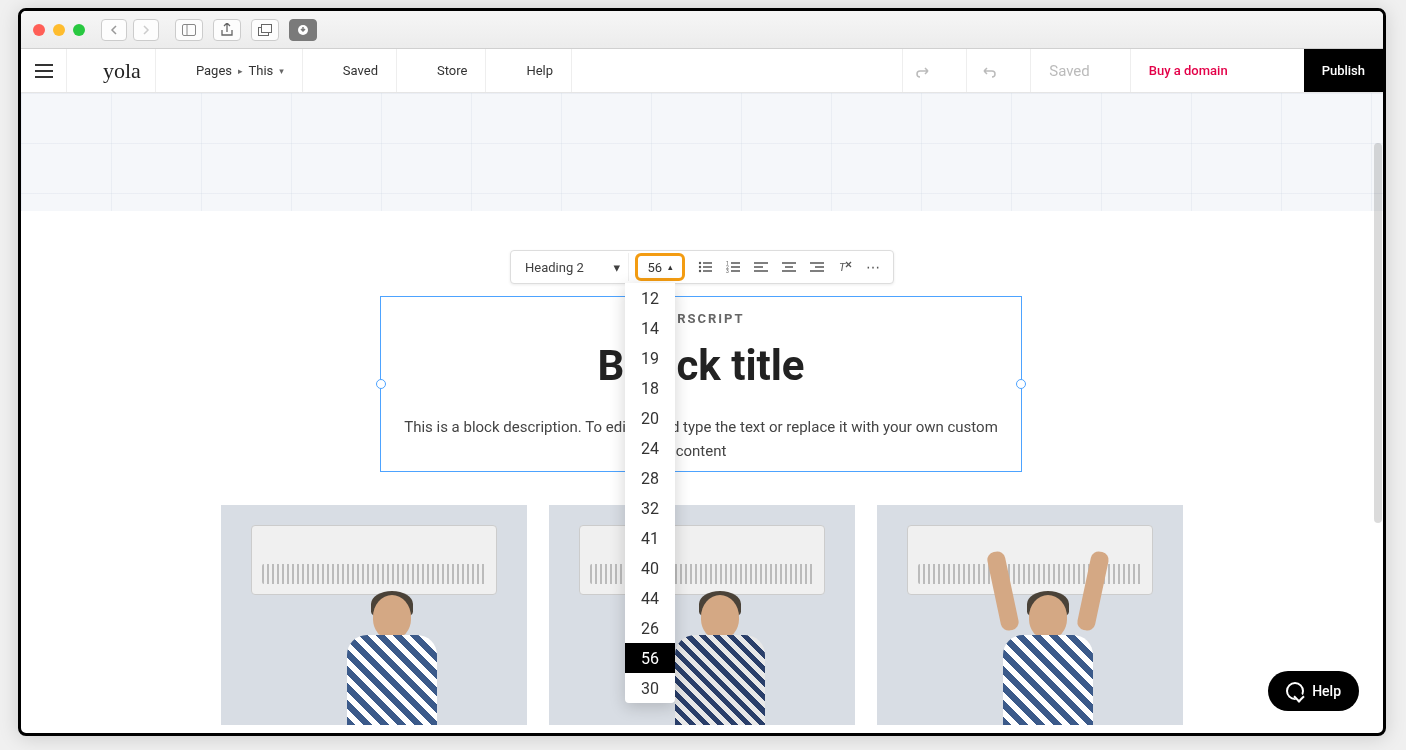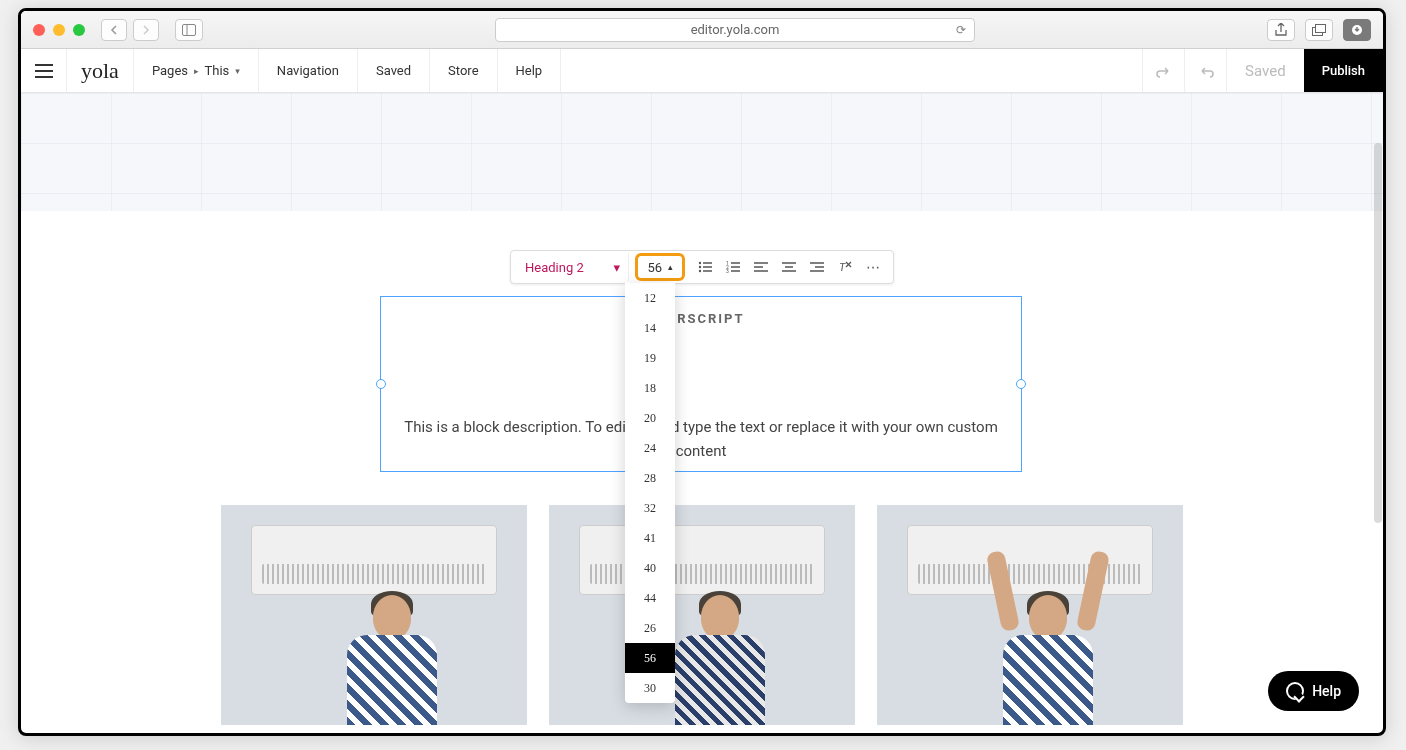--- a/index.html
+++ b/index.html
@@ -13,45 +13,45 @@
 .nav-btns { display: flex; gap: 6px; margin-left: 6px; }
 .nav-btn { width: 26px; height: 22px; border: 1px solid #ccc; border-radius: 4px; background: #fdfdfd; display: flex; align-items: center; justify-content: center; color: #999; font-size: 12px; }
 .sidebar-btn { width: 28px; height: 22px; border: 1px solid #ccc; border-radius: 4px; background: #fdfdfd; display: flex; align-items: center; justify-content: center; color: #777; margin-left: 6px; }
 .url-bar { flex: 1; max-width: 480px; margin: 0 auto; height: 24px; background: #fff; border: 1px solid #ccc; border-radius: 4px; display: flex; align-items: center; justify-content: center; font-size: 13px; color: #666; position: relative; }
 .url-bar .reload { position: absolute; right: 8px; color: #888; font-size: 12px; }
 .right-chrome { display: flex; gap: 10px; }
 .chrome-icon { width: 28px; height: 22px; border: 1px solid #ccc; border-radius: 4px; background: #fdfdfd; display: flex; align-items: center; justify-content: center; color: #666; font-size: 13px; }
 .chrome-icon.dark { background: #7a7a7a; color: #fff; border-color: #7a7a7a; }
 
 
-.app-bar { height: 44px; background: #fff; border-bottom: 1px solid #e5e5e5; display: flex; align-items: flex-end; }
+.app-bar { height: 44px; background: #fff; border-bottom: 1px solid #e5e5e5; display: flex; align-items: flex-end; gap: 22px; }
 .hamburger { width: 46px; display: flex; align-items: center; justify-content: center; height: 100%; font-size: 20px; color: #333; border-right: 1px solid #eee; }
 .logo { padding: 0 14px; font-family: Georgia, serif; font-size: 22px; font-weight: 500; color: #222; border-right: 1px solid #eee; height: 100%; display: flex; align-items: center; }
 .menu-item { padding: 12px 18px; font-size: 13px; color: #333; height: 100%; display: flex; align-items: center; border-right: 1px solid #eee; gap: 6px; }
 .menu-item .caret { font-size: 9px; color: #666; }
 .spacer { flex: 1; }
 .tool-btn { width: 42px; height: 100%; display: flex; align-items: center; justify-content: center; border-left: 1px solid #eee; color: #bbb; font-size: 16px; }
 .saved { padding: 0 18px; color: #bbb; font-size: 15px; border-left: 1px solid #eee; height: 100%; display: flex; align-items: center; }
 .buy { padding: 0 18px; color: #e30048; font-size: 13px; font-weight: 500; height: 100%; display: flex; align-items: center; border-left: 1px solid #eee; }
-.publish { padding: 0 18px; background: #000; color: #fff; font-size: 13px; font-weight: 500; height: 100%; display: flex; align-items: center; }
+.publish { padding: 0 18px; background: #000; color: #fff; font-size: 13px; font-weight: 500; height: 100%; display: flex; align-items: center; margin-left: 36px; }
 
 
 .canvas { flex: 1; overflow: hidden; position: relative; }
 .hero-bg { height: 118px; background: #f5f7fa; background-image: 
   linear-gradient(90deg, rgba(200,210,225,0.25) 1px, transparent 1px),
   linear-gradient(rgba(200,210,225,0.25) 1px, transparent 1px);
   background-size: 90px 50px; }
 
 .text-toolbar { position: absolute; top: 157px; left: 50%; transform: translateX(-50%); height: 34px; background: #fff; border: 1px solid #ddd; border-radius: 4px; display: flex; align-items: center; padding: 0 6px; box-shadow: 0 1px 3px rgba(0,0,0,0.08); z-index: 5; }
-.tt-select { width: 112px; height: 28px; display: flex; align-items: center; justify-content: space-between; padding: 0 8px; font-size: 13px; color: #be185d; border-right: 1px solid #eee; margin-right: 6px; }
+.tt-select { width: 112px; height: 28px; display: flex; align-items: center; justify-content: space-between; padding: 0 8px; font-size: 13px; color: #404040; border-right: 1px solid #eee; margin-right: 6px; }
 .tt-size { width: 50px; height: 28px; display: flex; align-items: center; justify-content: center; gap: 6px; font-size: 13px; color: #333; border: 3px solid #f39c12; border-radius: 6px; margin-right: 6px; }
 .tt-icon { width: 28px; height: 28px; display: flex; align-items: center; justify-content: center; color: #555; font-size: 14px; }
 
 .fs-dropdown { position: absolute; top: 190px; left: 604px; width: 50px; background: #fff; box-shadow: 0 4px 16px rgba(0,0,0,0.18); border-radius: 0 0 4px 4px; z-index: 10; overflow: hidden; }
-.fs-item { height: 30px; display: flex; align-items: center; justify-content: center; font-size: 12px; color: #333; font-family: Liberation Serif, serif; }
+.fs-item { height: 30px; display: flex; align-items: center; justify-content: center; font-size: 16px; color: #333; }
 .fs-item.selected { background: #000; color: #fff; }
 
 .selected-block { position: absolute; top: 203px; left: 359px; width: 642px; height: 176px; border: 1px solid #4da3ff; }
 .sel-handle { position: absolute; width: 10px; height: 10px; border: 1px solid #4da3ff; border-radius: 50%; background: #fff; top: 50%; transform: translateY(-50%); }
 .sel-handle.left { left: -5px; } .sel-handle.right { right: -5px; }
 .superscript { position: absolute; top: 14px; left: 50%; transform: translateX(-50%); font-size: 13px; font-weight: 700; color: #666; letter-spacing: 2px; }
 .block-title { position: absolute; top: 44px; left: 0; right: 0; text-align: center; font-size: 42px; font-weight: 700; color: #222; }
 .block-desc { position: absolute; top: 118px; left: 20px; right: 20px; text-align: center; font-size: 15px; color: #444; line-height: 1.6; }
 
 .cards { position: absolute; top: 412px; left: 200px; right: 200px; display: flex; gap: 22px; }
@@ -99,24 +99,20 @@
             <path d="M3 1l4 4-4 4" stroke="#ccc" stroke-width="1.5" fill="none"></path>
           </svg>
       </div>
     </div>
     <div class="sidebar-btn">
       <svg width="14" height="12" viewBox="0 0 14 12">
           <rect x="0.5" y="0.5" width="13" height="11" rx="1.5" stroke="#888" fill="none"></rect>
           <line x1="5" y1="0.5" x2="5" y2="11.5" stroke="#888"></line>
         </svg>
     </div>
-    <div class="url-bar">
-      <span>editor.yola.com</span>
-      <span class="reload">⟳</span>
-    </div>
     <div class="right-chrome">
       <div class="chrome-icon">
         <svg width="12" height="14" viewBox="0 0 12 14">
             <path d="M6 1v8M3 3l3-3 3 3M1 7v5h10V7" stroke="#666" stroke-width="1.3" fill="none"></path>
           </svg>
       </div>
       <div class="chrome-icon">
         <svg width="14" height="12" viewBox="0 0 14 12">
             <rect x="0.5" y="3.5" width="10" height="8" stroke="#666" fill="none"></rect>
             <rect x="3.5" y="0.5" width="10" height="8" stroke="#666" fill="#fdfdfd"></rect>
@@ -139,36 +135,36 @@
           <line x1="0" y1="13" x2="18" y2="13" stroke="#333" stroke-width="2"></line>
         </svg>
     </div>
     <div class="logo">yola</div>
     <div class="menu-item">
       <span>Pages</span>
       <span class="caret">▸</span>
       <span>This</span>
       <span class="caret">▾</span>
     </div>
-    <div class="menu-item">Navigation</div>
     <div class="menu-item">Saved</div>
     <div class="menu-item">Store</div>
     <div class="menu-item">Help</div>
     <div class="spacer"></div>
     <div class="tool-btn">
       <svg width="16" height="14" viewBox="0 0 16 14">
           <path d="M4 7H12a3 3 0 0 1 0 6M4 7l3-3M4 7l3 3" stroke="#bbb" stroke-width="1.5" fill="none" transform="scale(-1,1) translate(-16,0)"></path>
         </svg>
     </div>
     <div class="tool-btn">
       <svg width="16" height="14" viewBox="0 0 16 14">
           <path d="M4 7H12a3 3 0 0 1 0 6M4 7l3-3M4 7l3 3" stroke="#bbb" stroke-width="1.5" fill="none"></path>
         </svg>
     </div>
     <div class="saved">Saved</div>
+    <div class="buy">Buy a domain</div>
     <div class="publish">Publish</div>
   </div>
 
   <div class="canvas">
     <div class="hero-bg"></div>
 
     <div class="text-toolbar">
       <div class="tt-select">
         <span>Heading 2</span>
         <span>▾</span>
@@ -242,20 +238,23 @@
       <div class="fs-item">44</div>
       <div class="fs-item">26</div>
       <div class="fs-item selected">56</div>
       <div class="fs-item">30</div>
     </div>
 
     <div class="selected-block">
       <div class="sel-handle left"></div>
       <div class="sel-handle right"></div>
       <div class="superscript">PERSCRIPT</div>
+      <div class="block-title">
+        <span>B</span>&nbsp;&nbsp;&nbsp;&nbsp;&nbsp;<span>ck title</span>
+      </div>
       <div class="block-desc">
         <span>This is a block description. To edit,</span>&nbsp;&nbsp;&nbsp;&nbsp;&nbsp;&nbsp;&nbsp;&nbsp;&nbsp;&nbsp;<span>d type the text or replace it with your own custom</span><br>
         <span>content</span>
       </div>
     </div>
 
     <div class="cards">
       <div class="card">
         <div class="ac-unit">
             <div class="ac-vents"></div>

